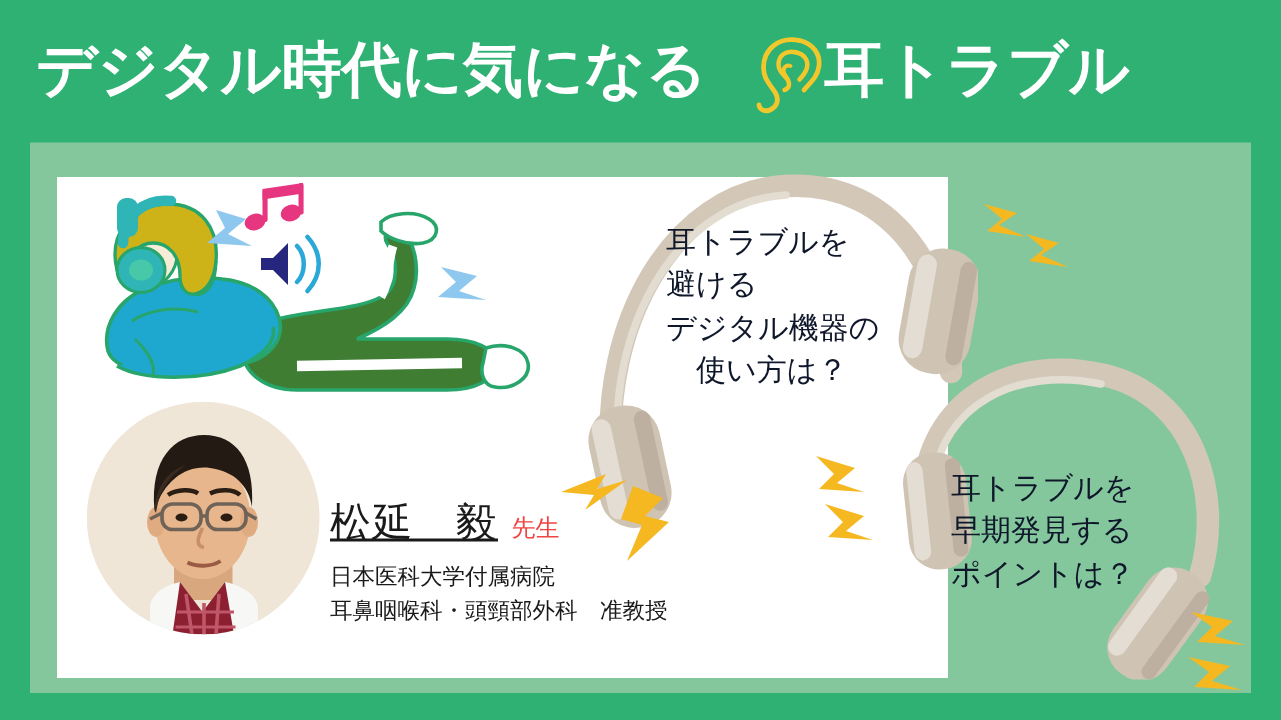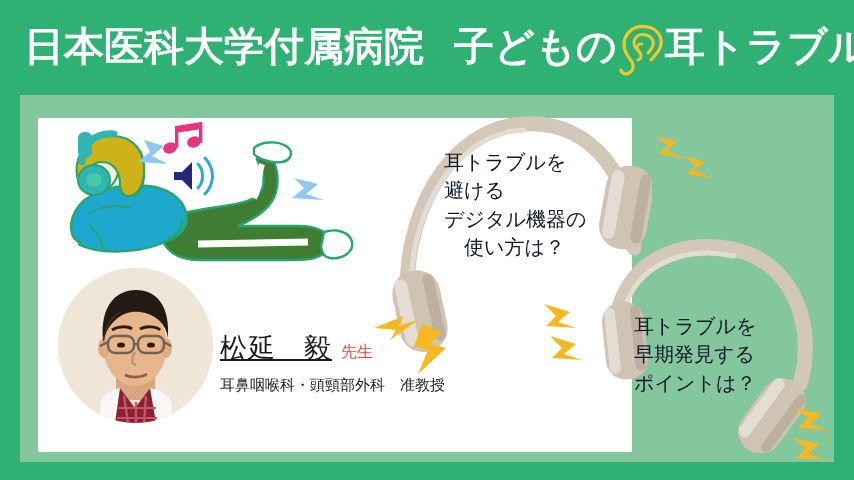--- a/index.html
+++ b/index.html
@@ -143,23 +143,22 @@
   #bolts-mid      { left: 530px; top: 300px; width: 90px; height: 70px; }
   #bolts-bottom   { left: 788px; top: 404px; width: 62px; height: 64px; }
 </style>
 </head>
 <body>
 
 <div id="stage">
 
   <div id="header">
     <div id="header-title">
-      <span>日本医科大学付属病院</span>
+      <span>デジタル時代に気になる</span>
       <span class="title-gap"></span>
-      <span>子どもの</span>
       <span id="ear-icon-wrap">
         <svg width="46" height="56" viewBox="0 0 46 56" fill="none">
           <path d="M30 5 C16 2 6 11 6 23 C6 31 11 35 14 40 C16.5 44.5 15 49 11 51 C7.5 52.8 3.5 51.5 3 48" stroke="#f2c72c" stroke-width="3.2" stroke-linecap="round" fill="none"></path>
           <path d="M30 5 C39 7 44 14 43 22 C42 30 36 34 33 38" stroke="#f2c72c" stroke-width="3.2" stroke-linecap="round" fill="none"></path>
           <path d="M28 13 C21 11 16 15 16 21 C16 26 20 28 22 31 C24 34 23 37 20 38" stroke="#f2c72c" stroke-width="3" stroke-linecap="round" fill="none"></path>
           <path d="M28 13 C33 14 36 18 35 23 C34.4 26.5 32 28.5 30 31" stroke="#f2c72c" stroke-width="3" stroke-linecap="round" fill="none"></path>
           <path d="M24 22 C21 21 19 23 19.5 26 C20 28.5 22 29 22.5 31.5" stroke="#f2c72c" stroke-width="2.6" stroke-linecap="round" fill="none"></path>
         </svg>
       </span>
       <span>耳トラブル</span>
@@ -332,18 +331,19 @@
         <path d="M77 84 C73 92 73 96 78 97" stroke="#c79068" stroke-width="2.4" fill="none"></path>
         <path d="M67 107 C73 110 83 110 89 106" stroke="#9a5b46" stroke-width="2.6" fill="none"></path>
       </svg>
     </div>
 
     <div id="doctor-info">
       <div id="doctor-name-row">
         <span id="doctor-name">松延　毅</span>
         <span id="doctor-honorific">先生</span>
       </div>
+      <div id="doctor-affil-1">日本医科大学付属病院</div>
       <div id="doctor-affil-2">耳鼻咽喉科・頭頸部外科　准教授</div>
     </div>
 
   </div>
 
 </div>
 
 </body></html>

